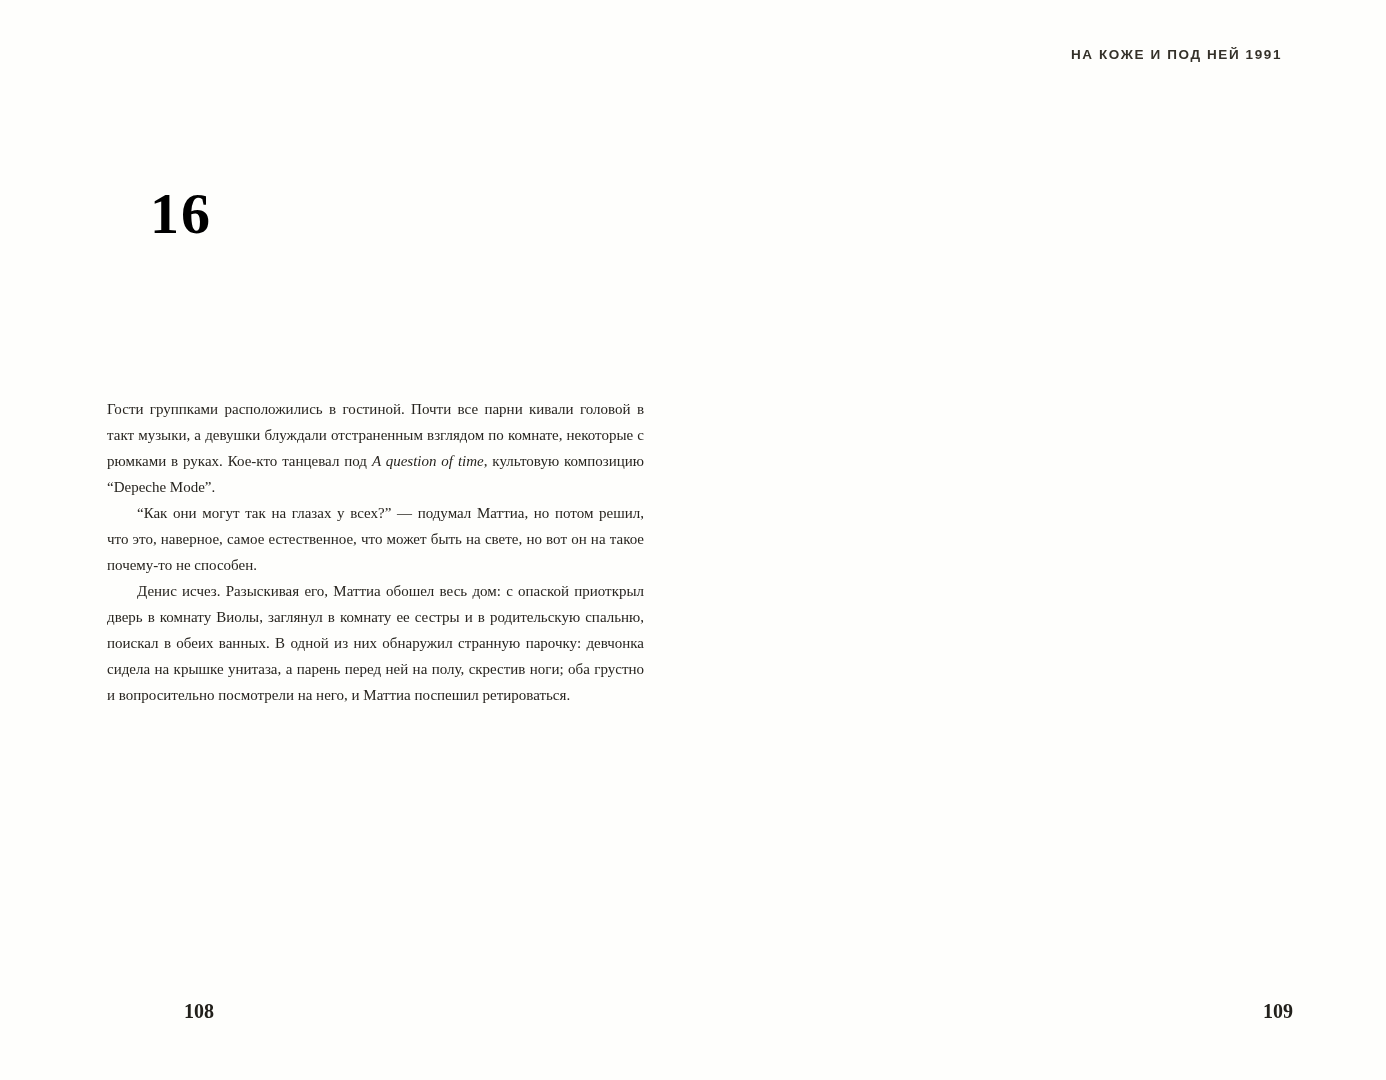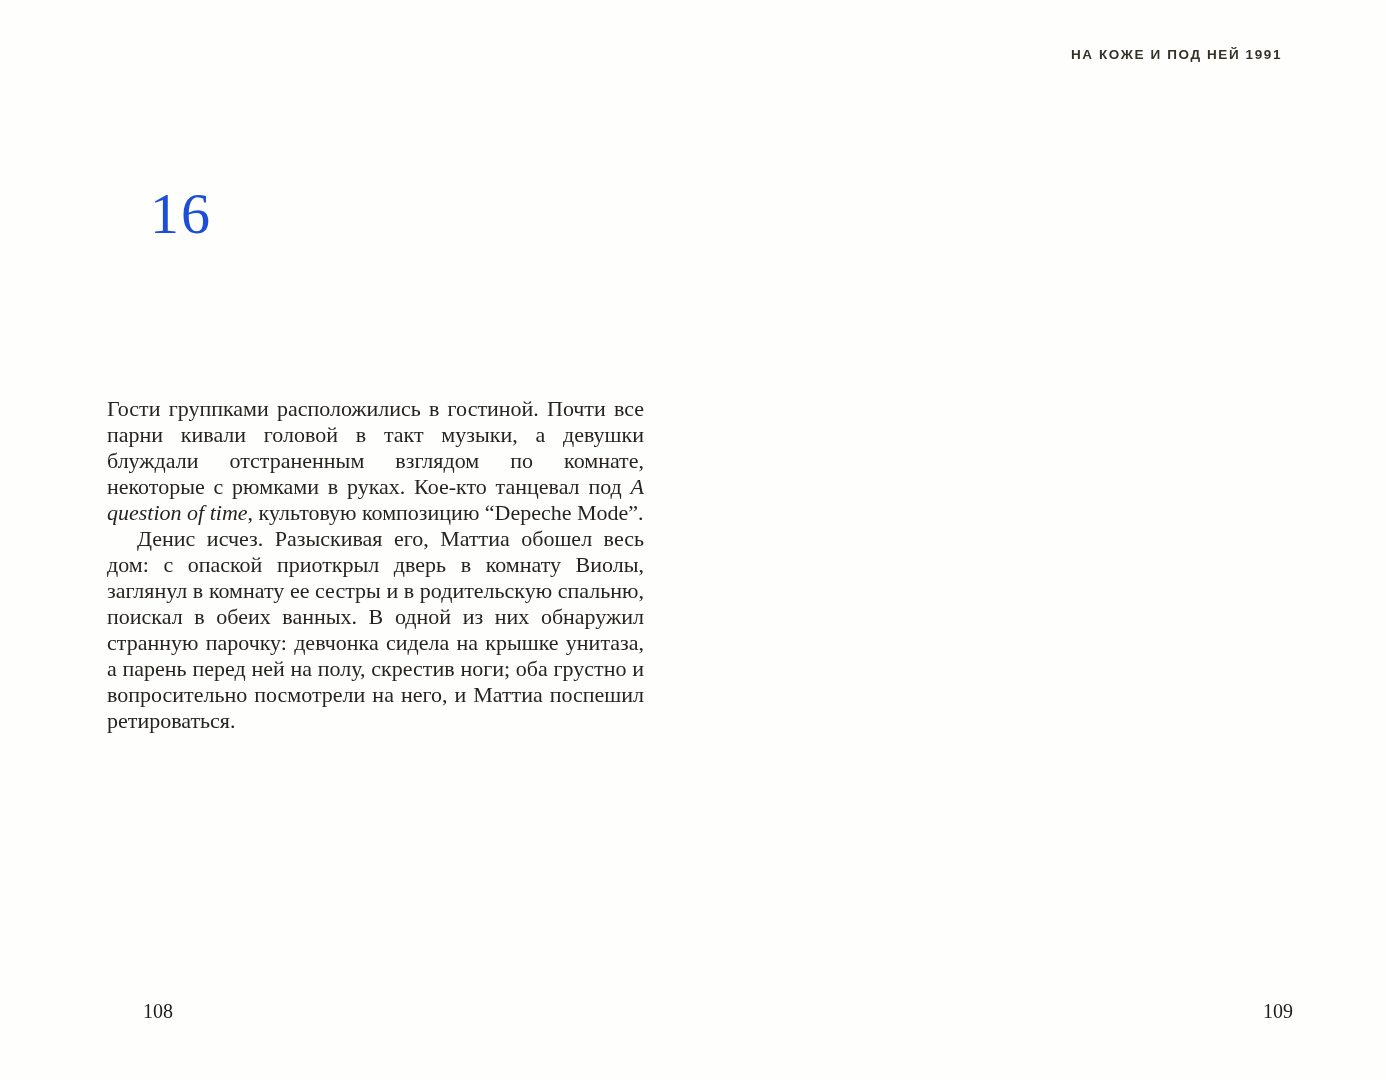--- a/index.html
+++ b/index.html
@@ -38,64 +38,66 @@
     letter-spacing: 1.6px;
     color: #343129;
     white-space: nowrap;
   }
 
   .chapter-number {
     position: absolute;
     left: 150px;
     top: 180px;
     font-size: 58px;
-    font-weight: 400;
+    font-weight: 700;
     letter-spacing: 2px;
-    color: #1d4ed8;
+    color: #000000;
   }
 
   .body-text {
     position: absolute;
     width: 537px;
-    font-size: 22px;
+    font-size: 15px;
     line-height: 26px;
     color: #27241f;
     text-align: justify;
     text-justify: inter-word;
   }
   #left-body  { left: 107px; top: 396px; }
 
   .body-text p {
     margin: 0;
     padding: 0;
     text-indent: 30px;
   }
   .body-text p.no-indent { text-indent: 0; }
 
   .page-number {
     position: absolute;
     font-size: 20px;
-    font-weight: 400;
+    font-weight: 700;
     color: #22201b;
+    margin-left: 41px;
   }
   #left-pagenum  { left: 143px; top: 1000px; }
   #right-pagenum { right: 93px; top: 1000px; }
 
   em { font-style: italic; }
 </style>
 </head>
 <body>
 
 <div class="spread">
 
   <div class="page" id="left-page">
     <div class="chapter-number">16</div>
 
     <div class="body-text" id="left-body">
         <p class="no-indent">Гости группками расположились в гостиной. Почти все парни кивали головой в такт музыки, а девушки блуждали отстраненным взглядом по комнате, некоторые с рюмками в руках. Кое-кто танцевал под <em>A question of time</em>, культовую композицию “Depeche Mode”.</p>
+        <p class="indent">“Как они могут так на глазах у всех?” — подумал Маттиа, но потом решил, что это, наверное, самое естественное, что может быть на свете, но вот он на такое почему-то не способен.</p>
         <p class="indent">Денис исчез. Разыскивая его, Маттиа обошел весь дом: с опаской приоткрыл дверь в комнату Виолы, заглянул в комнату ее сестры и в родительскую спальню, поискал в обеих ванных. В одной из них обнаружил странную парочку: девчонка сидела на крышке унитаза, а парень перед ней на полу, скрестив ноги; оба грустно и вопросительно посмотрели на него, и Маттиа поспешил ретироваться.</p>
       </div>
 
     <div class="page-number" id="left-pagenum">108</div>
   </div>
 
   <div class="page" id="right-page">
     <div class="running-header">НА КОЖЕ И ПОД НЕЙ 1991</div>
 
     <div class="page-number" id="right-pagenum">109</div>

